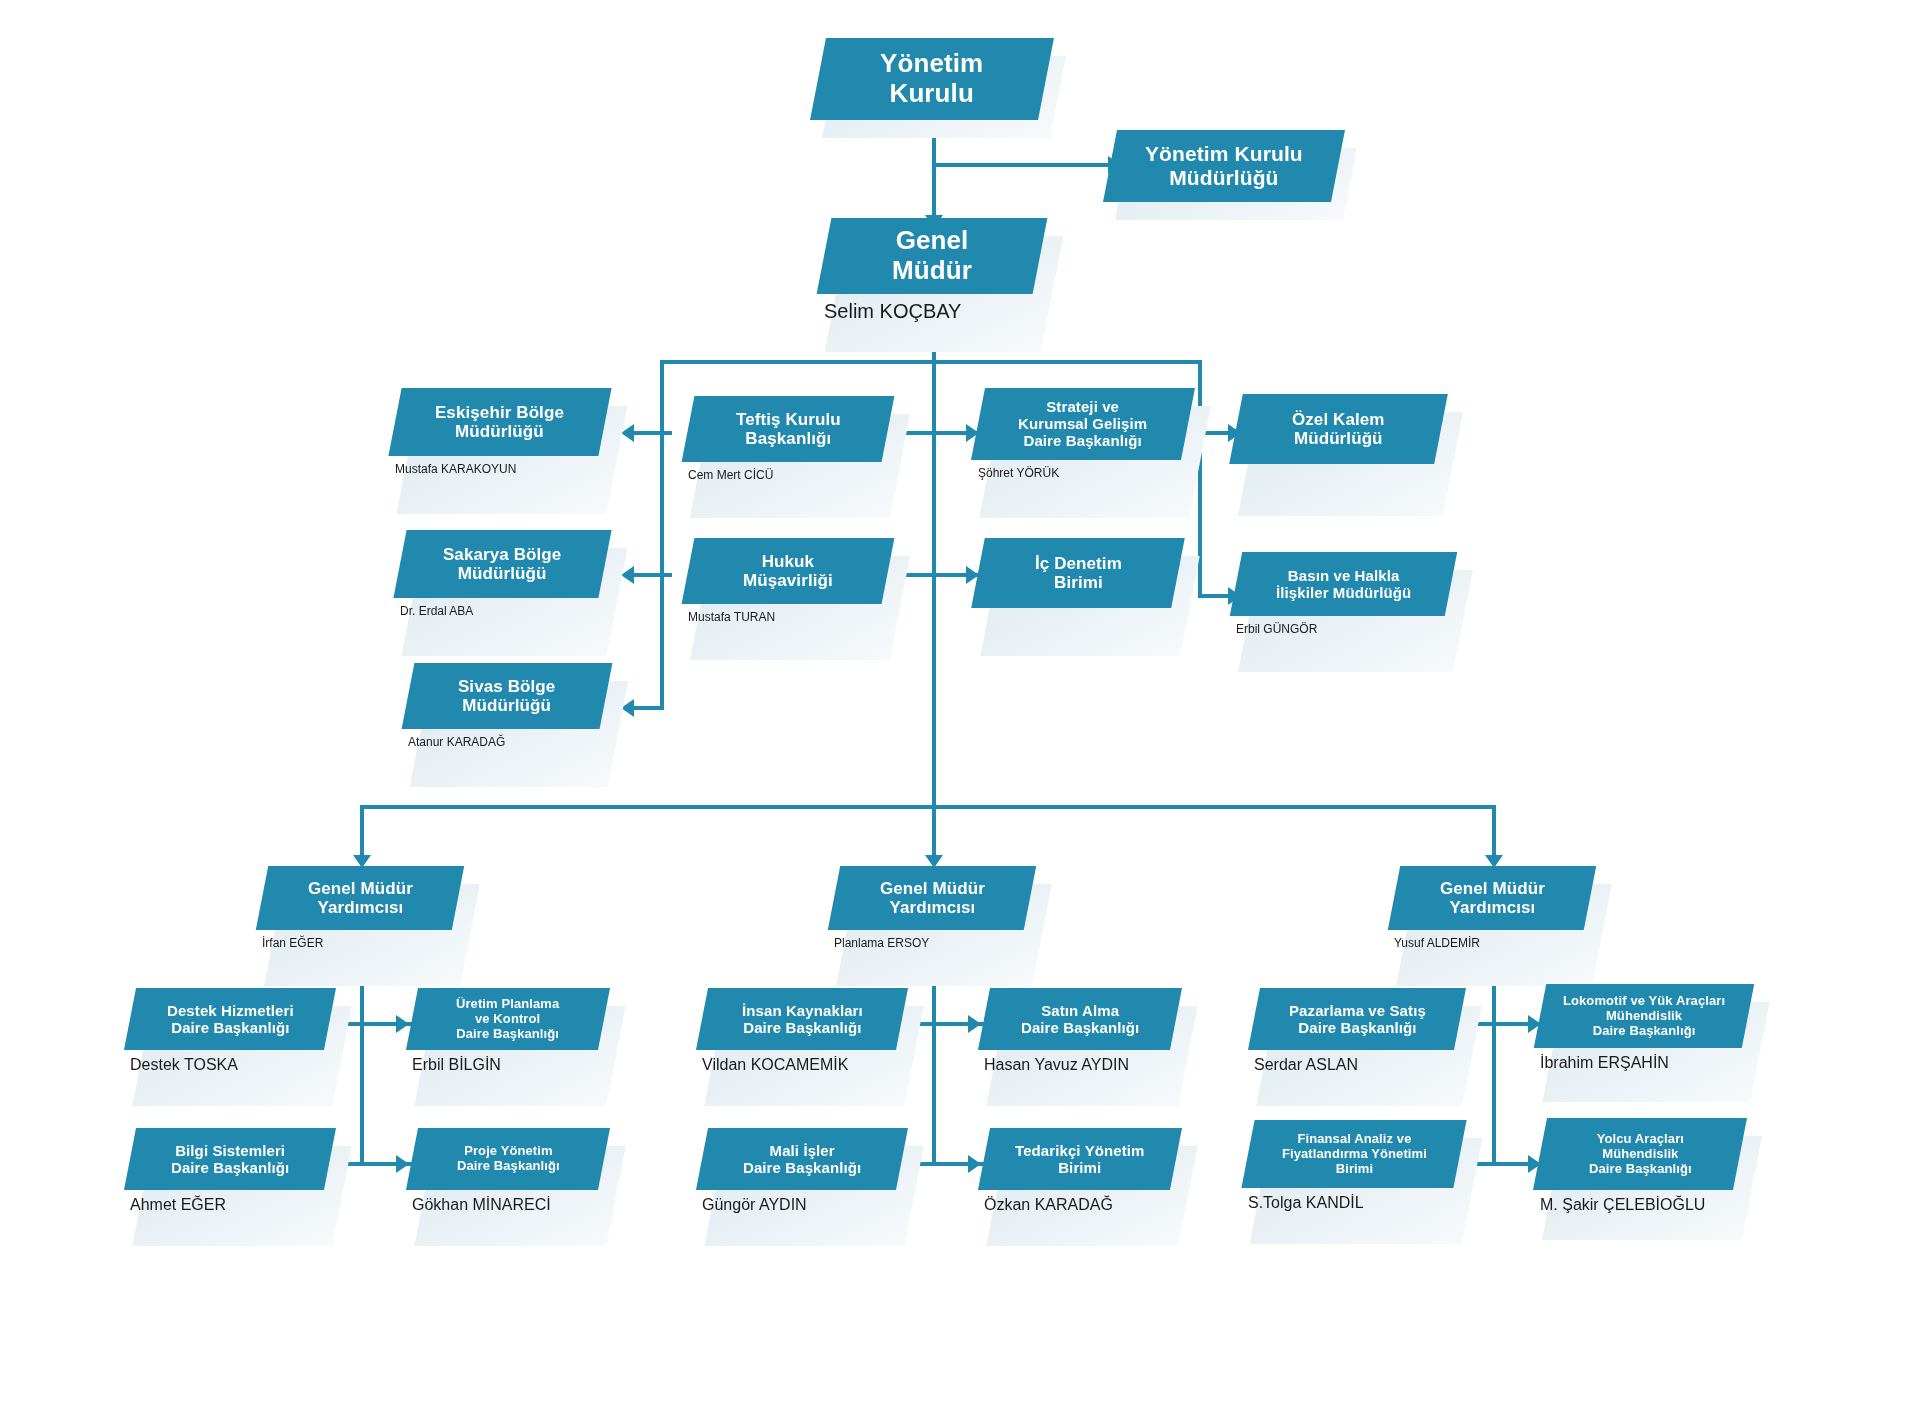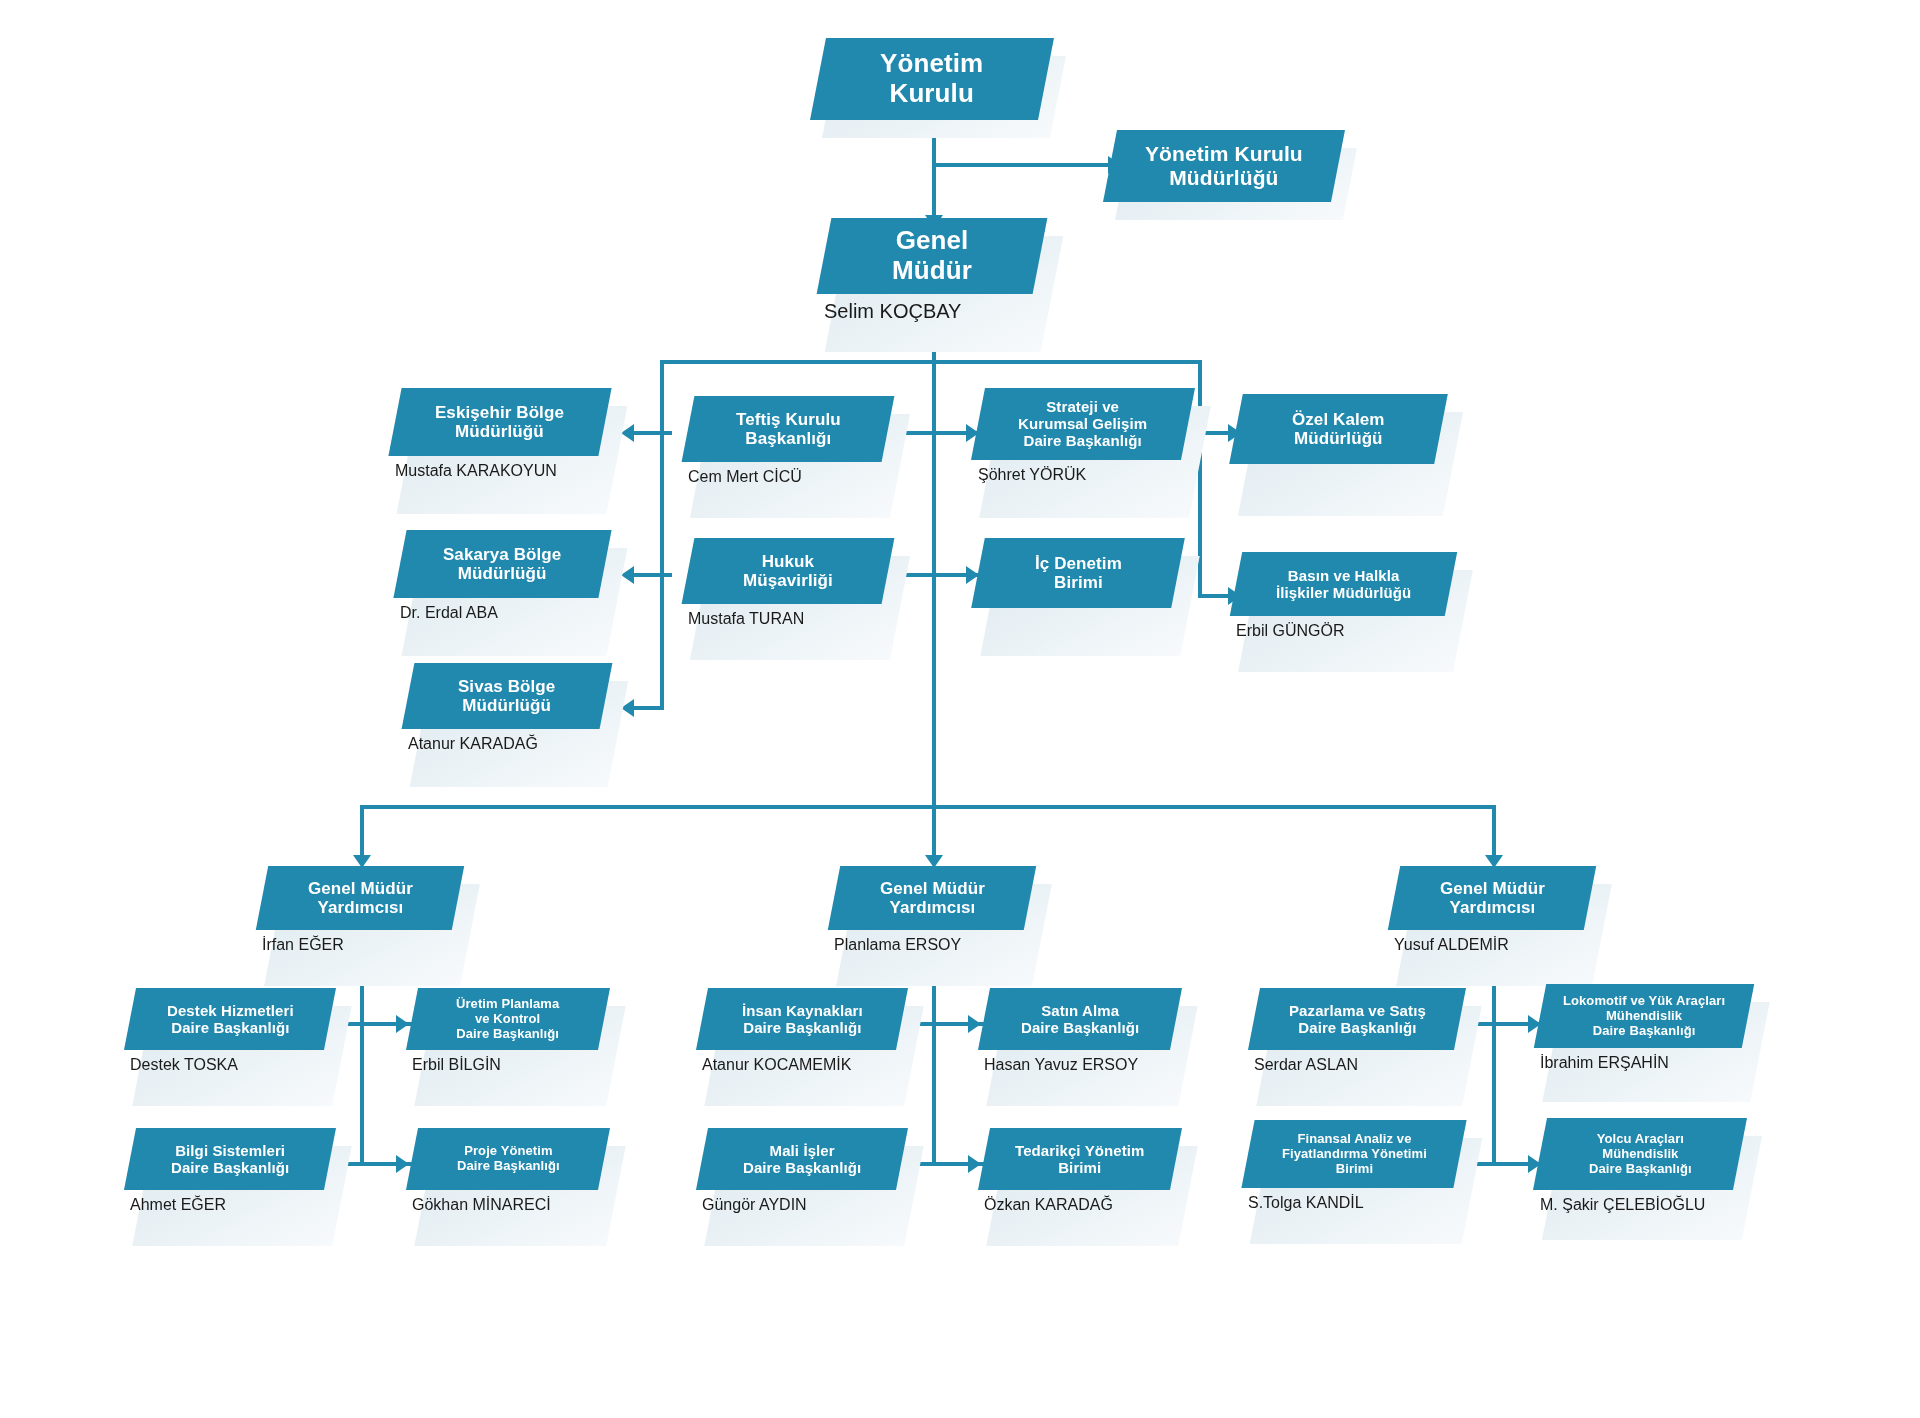--- a/index.html
+++ b/index.html
@@ -51,21 +51,21 @@
   }
 
   
   .t-xl .txt{font-size:26px;}
   .t-lg .txt{font-size:21px;}
   .t-md .txt{font-size:17px;}
   .t-sm .txt{font-size:15px;}
   .t-xs .txt{font-size:13px;}
 
   .p-lg{font-size:20px;}
-  .p-md{font-size:16px;}
+  .p-md{font-size:12px;}
   .p-sm{font-size:16px;}
 </style>
 </head>
 <body>
 
 <div id="chart">
 
   <div class="ln lnv" style="left:932px;top:116px;height:110px;"></div>
   <div class="arrow down" style="left:925px;top:215px;"></div>
 
@@ -330,32 +330,32 @@
   </div>
 
   <div class="node" style="left:702px;top:988px;width:200px;">
     <div class="shadow" style="width:200px;height:100px;"></div>
     <div class="plate t-sm" style="width:200px;height:62px;">
       <div class="txt">
         <span>İnsan Kaynakları</span><br>
         <span>Daire Başkanlığı</span>
       </div>
     </div>
-    <div class="person p-sm">Atanur KOCAMEMİK</div>
+    <div class="person p-sm">Vildan KOCAMEMİK</div>
   </div>
 
   <div class="node" style="left:984px;top:988px;width:192px;">
     <div class="shadow" style="width:192px;height:100px;"></div>
     <div class="plate t-sm" style="width:192px;height:62px;">
       <div class="txt">
         <span>Satın Alma</span><br>
         <span>Daire Başkanlığı</span>
       </div>
     </div>
-    <div class="person p-sm">Hasan Yavuz ERSOY</div>
+    <div class="person p-sm">Hasan Yavuz AYDIN</div>
   </div>
 
   <div class="node" style="left:702px;top:1128px;width:200px;">
     <div class="shadow" style="width:200px;height:100px;"></div>
     <div class="plate t-sm" style="width:200px;height:62px;">
       <div class="txt">
         <span>Mali İşler</span><br>
         <span>Daire Başkanlığı</span>
       </div>
     </div>

